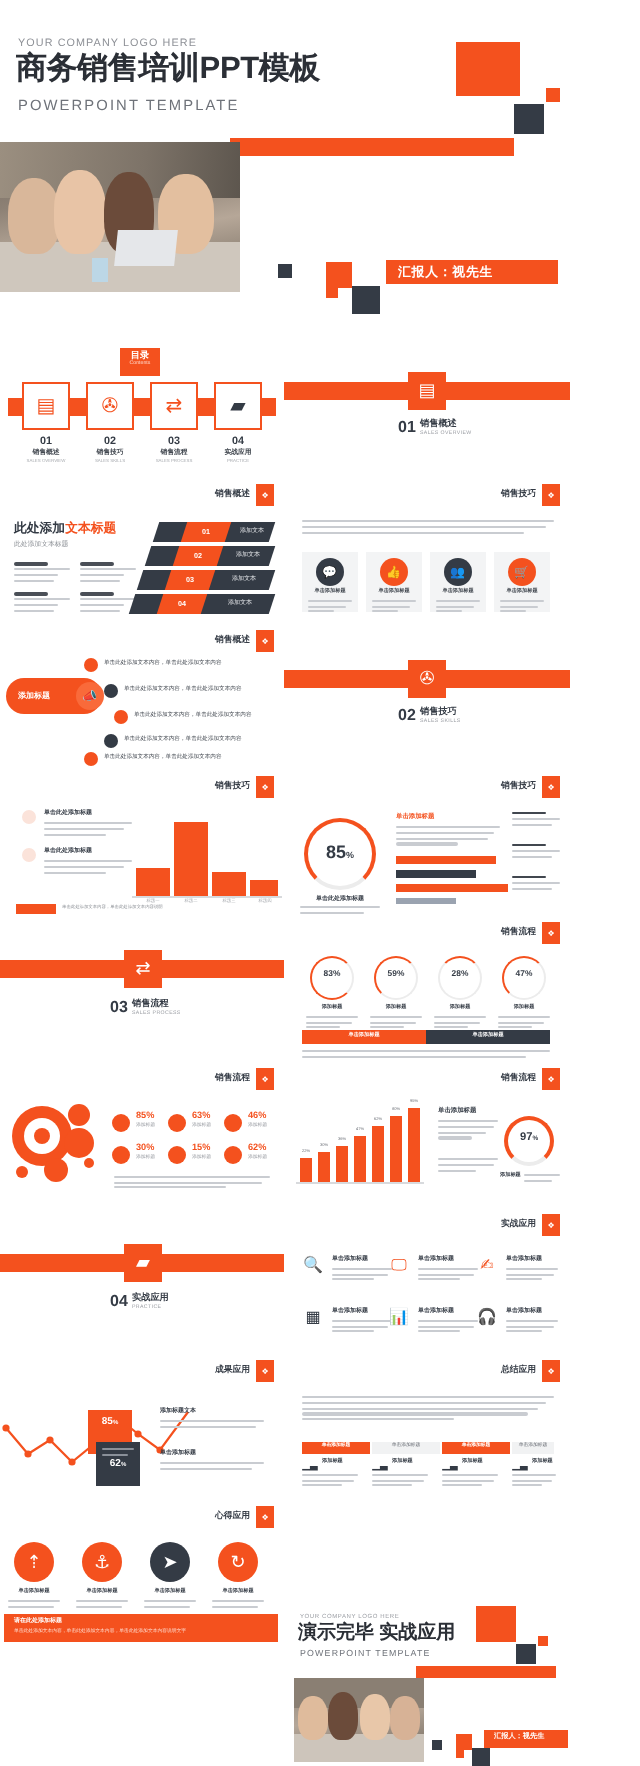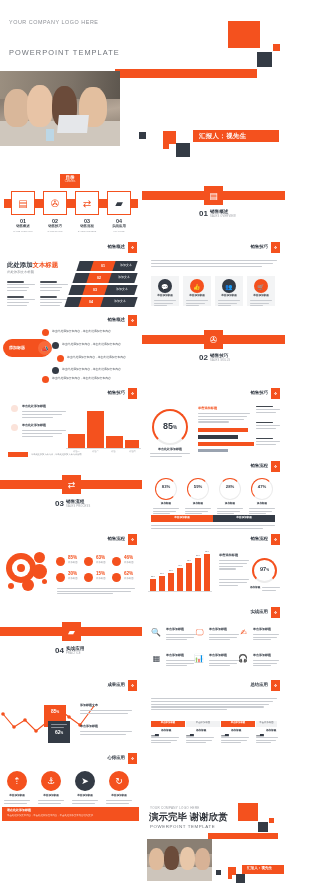--- a/index.html
+++ b/index.html
@@ -63,20 +63,21 @@
 
 <div class="sheet">
 
   <div class="slide" id="cover">
     <div class="sq or" style="left:228px; top:21px; width:32px; height:27px;"></div>
     <div class="sq or" style="left:273px; top:44px; width:7px; height:7px;"></div>
     <div class="sq dk" style="left:257px; top:52px; width:15px; height:15px;"></div>
     <div class="bar or" style="left:115px; top:69px; width:142px; height:9px;"></div>
 
     <div class="t cover-logo">YOUR COMPANY LOGO HERE</div>
+    <div class="t cover-title">商务销售培训PPT模板</div>
     <div class="t cover-sub">POWERPOINT TEMPLATE</div>
 
     <div class="cover-photo">
       <div style="position:absolute;left:0;top:0;width:120px;height:28px;background:linear-gradient(95deg,#9b8f80,#7d7368 60%,#5d564e);"></div>
       <div style="position:absolute;left:0;top:50px;width:120px;height:25px;background:#cfc7bd;"></div>
       <div class="ph-person" style="left:4px;  top:18px; width:26px; height:38px; background:#d9b79a;"></div>
       <div class="ph-person" style="left:27px; top:14px; width:26px; height:42px; background:#e8c4a6;"></div>
       <div class="ph-person" style="left:52px; top:15px; width:25px; height:41px; background:#6b4b3a;"></div>
       <div class="ph-person" style="left:79px; top:16px; width:28px; height:40px; background:#e3bf9f;"></div>
       <div style="position:absolute;left:58px;top:44px;width:30px;height:18px;background:#e5e7ea;transform:skewX(-6deg);"></div>
@@ -781,21 +782,21 @@
         </div>
     </div>
 
     <div class="sq or" style="left:2px; top:56px; width:137px; height:14px;"></div>
     <div class="t" style="left:7px; top:58px; font-size:3px; font-weight:bold; color:#fff;">请在此处添加标题</div>
     <div class="t" style="left:7px; top:64px; font-size:2.4px; color:#ffd9cc;">单击此处添加文本内容，单击此处添加文本内容，单击此处添加文本内容说明文字</div>
   </div>
 
   <div class="slide R" style="top:751px; height:132px;">
     <div class="t" style="left:8px; top:56px; font-size:3px; letter-spacing:.3px; color:#9a9da3;">YOUR COMPANY LOGO HERE</div>
-    <div class="t" style="left:7px; top:61px; font-size:9.5px; font-weight:bold; color:#2b2f36;">演示完毕 谢谢欣赏</div>
+    <div class="t" style="left:7px; top:61px; font-size:9.5px; font-weight:bold; color:#2b2f36;">演示完毕 实战应用</div>
     <div class="t" style="left:8px; top:74px; font-size:4.4px; letter-spacing:.6px; color:#6e7279;">POWERPOINT TEMPLATE</div>
 
     <div class="sq or" style="left:96px; top:52px; width:20px; height:18px;"></div>
     <div class="sq or" style="left:127px; top:67px; width:5px; height:5px;"></div>
     <div class="sq dk" style="left:116px; top:71px; width:10px; height:10px;"></div>
     <div class="bar or" style="left:66px; top:82px; width:70px; height:6px;"></div>
 
     <div style="position:absolute; left:5px; top:88px; width:65px; height:42px; overflow:hidden;
                 background:linear-gradient(170deg,#8d8175 0%, #b5a799 45%, #6d6459 100%);">
       <div style="position:absolute;left:0;top:0;width:65px;height:15px;background:#8a7f73;"></div>

